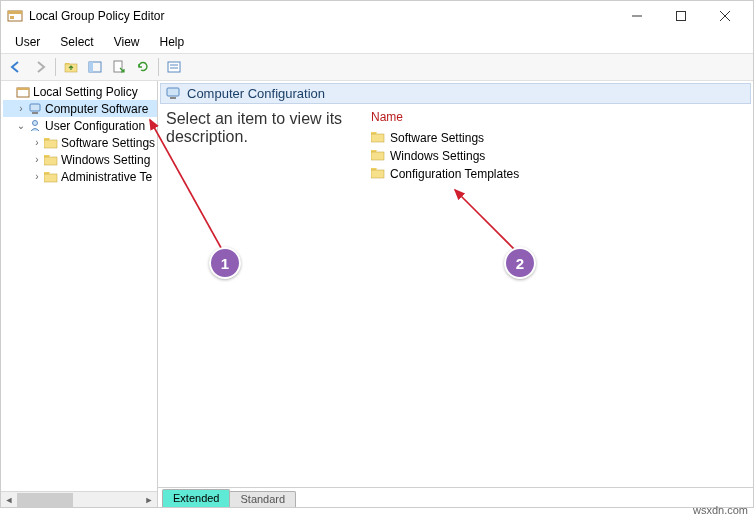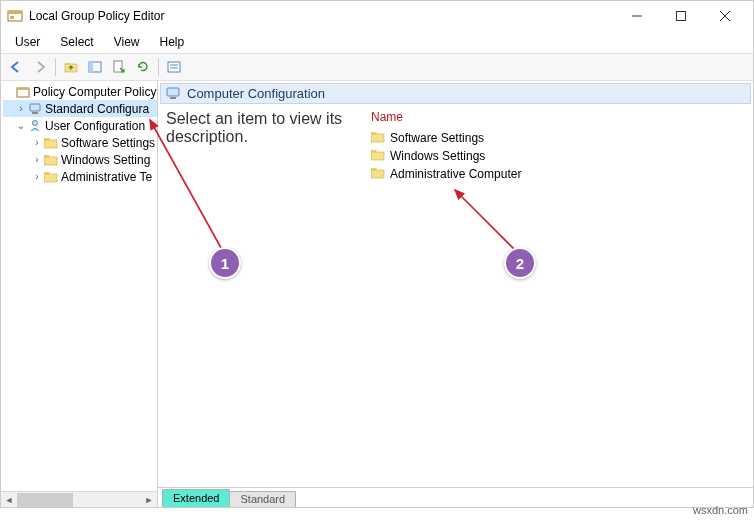--- a/index.html
+++ b/index.html
@@ -140,31 +140,31 @@
     <div class="tree-pane">
       <div class="tree">
         <div class="tree-row">
           <span class="exp empty">›</span>
           <span class="node-icon">
               <svg width="14" height="14">
                 <rect x="1" y="3" width="12" height="9" fill="#fff" stroke="#a07030"></rect>
                 <rect x="1" y="3" width="12" height="2" fill="#d9b060"></rect>
               </svg>
             </span>
-          <span>Policy Computer Policy</span>
+          <span>Local Setting Policy</span>
         </div>
         <div class="tree-row indent1 selected">
           <span class="exp">›</span>
           <span class="node-icon">
               <svg width="14" height="14">
                 <rect x="2" y="2" width="10" height="7" rx="1" fill="#cfe3f7" stroke="#5a8ac0"></rect>
                 <rect x="4" y="10" width="6" height="2" fill="#888"></rect>
               </svg>
             </span>
-          <span>Standard Configura</span>
+          <span>Computer Software</span>
         </div>
         <div class="tree-row indent1">
           <span class="exp">⌄</span>
           <span class="node-icon">
               <svg width="14" height="14">
                 <circle cx="7" cy="4" r="2.5" fill="#cfe3f7" stroke="#5a8ac0"></circle>
                 <path d="M3 12 Q7 7 11 12" fill="#cfe3f7" stroke="#5a8ac0"></path>
               </svg>
             </span>
           <span>User Configuration</span>
@@ -234,21 +234,21 @@
                   <polygon class="tab" points="0,3 5,3 6,1 0,1"></polygon>
                   <rect class="body" x="0" y="3" width="13" height="8"></rect>
                 </svg></span>
             <span>Windows Settings</span>
           </div>
           <div class="list-item">
             <span class="folder-icon"><svg width="14" height="12" class="folder-svg">
                   <polygon class="tab" points="0,3 5,3 6,1 0,1"></polygon>
                   <rect class="body" x="0" y="3" width="13" height="8"></rect>
                 </svg></span>
-            <span>Administrative Computer</span>
+            <span>Configuration Templates</span>
           </div>
         </div>
       </div>
       <div class="tabs-row">
         <div class="tab active">Extended</div>
         <div class="tab inactive">Standard</div>
       </div>
     </div>
 
   </div>

